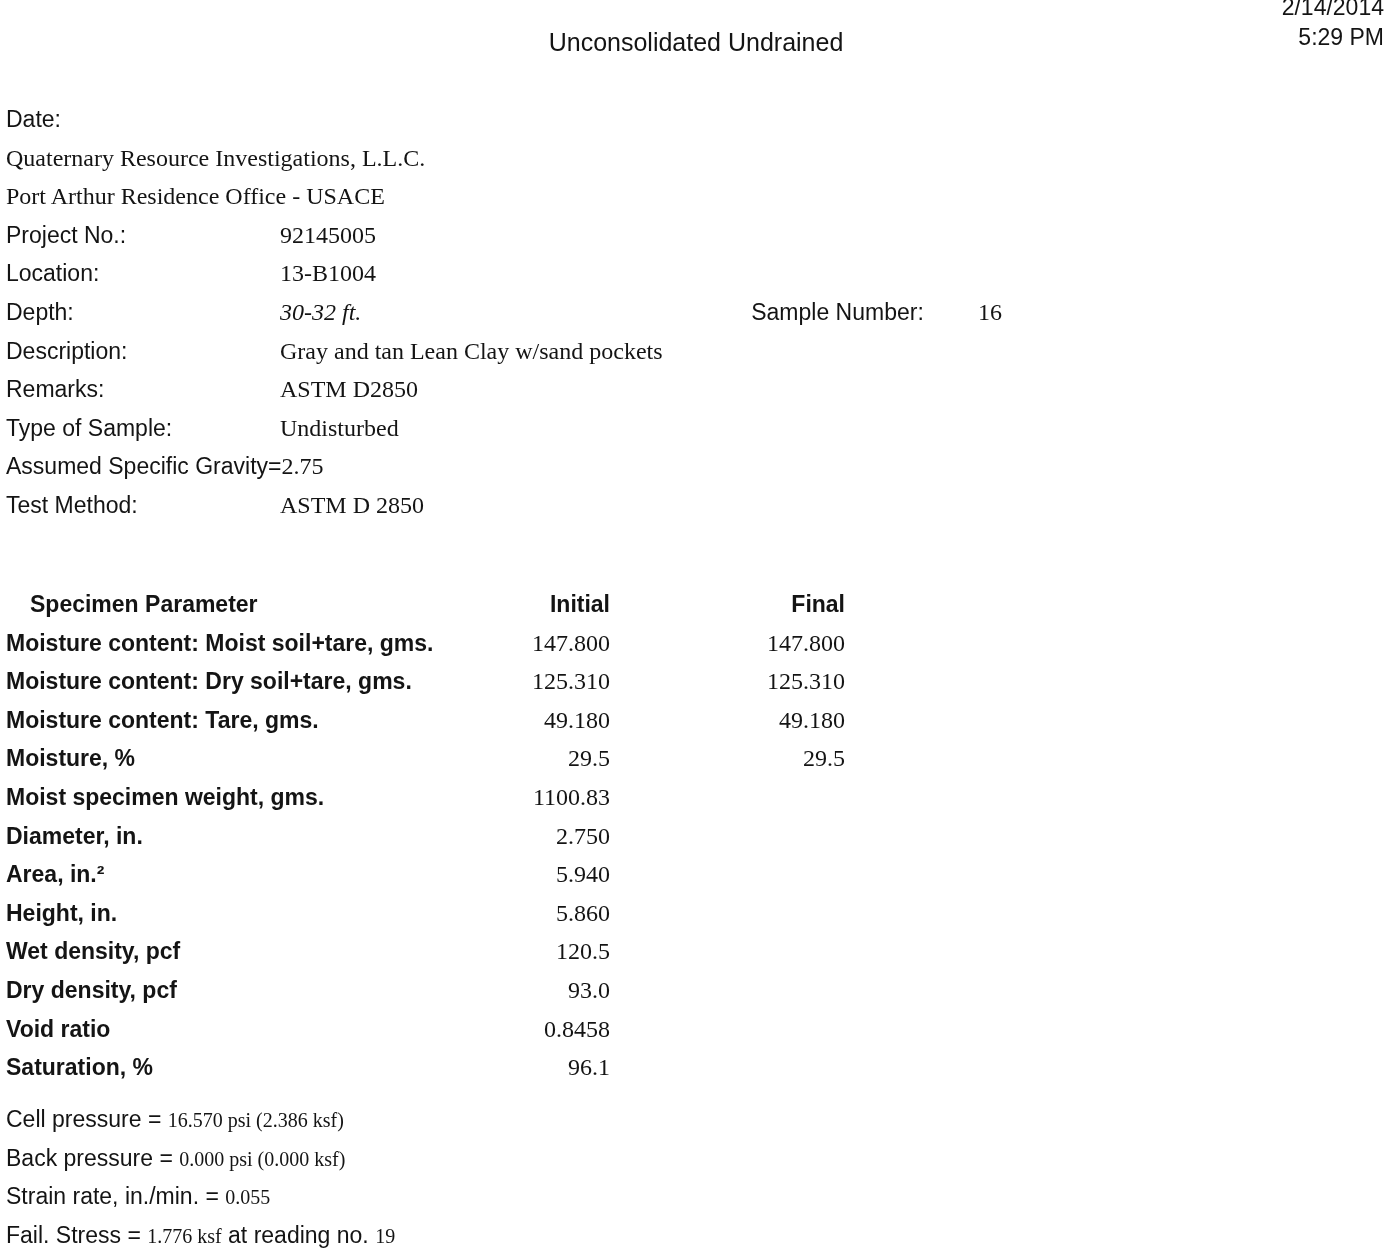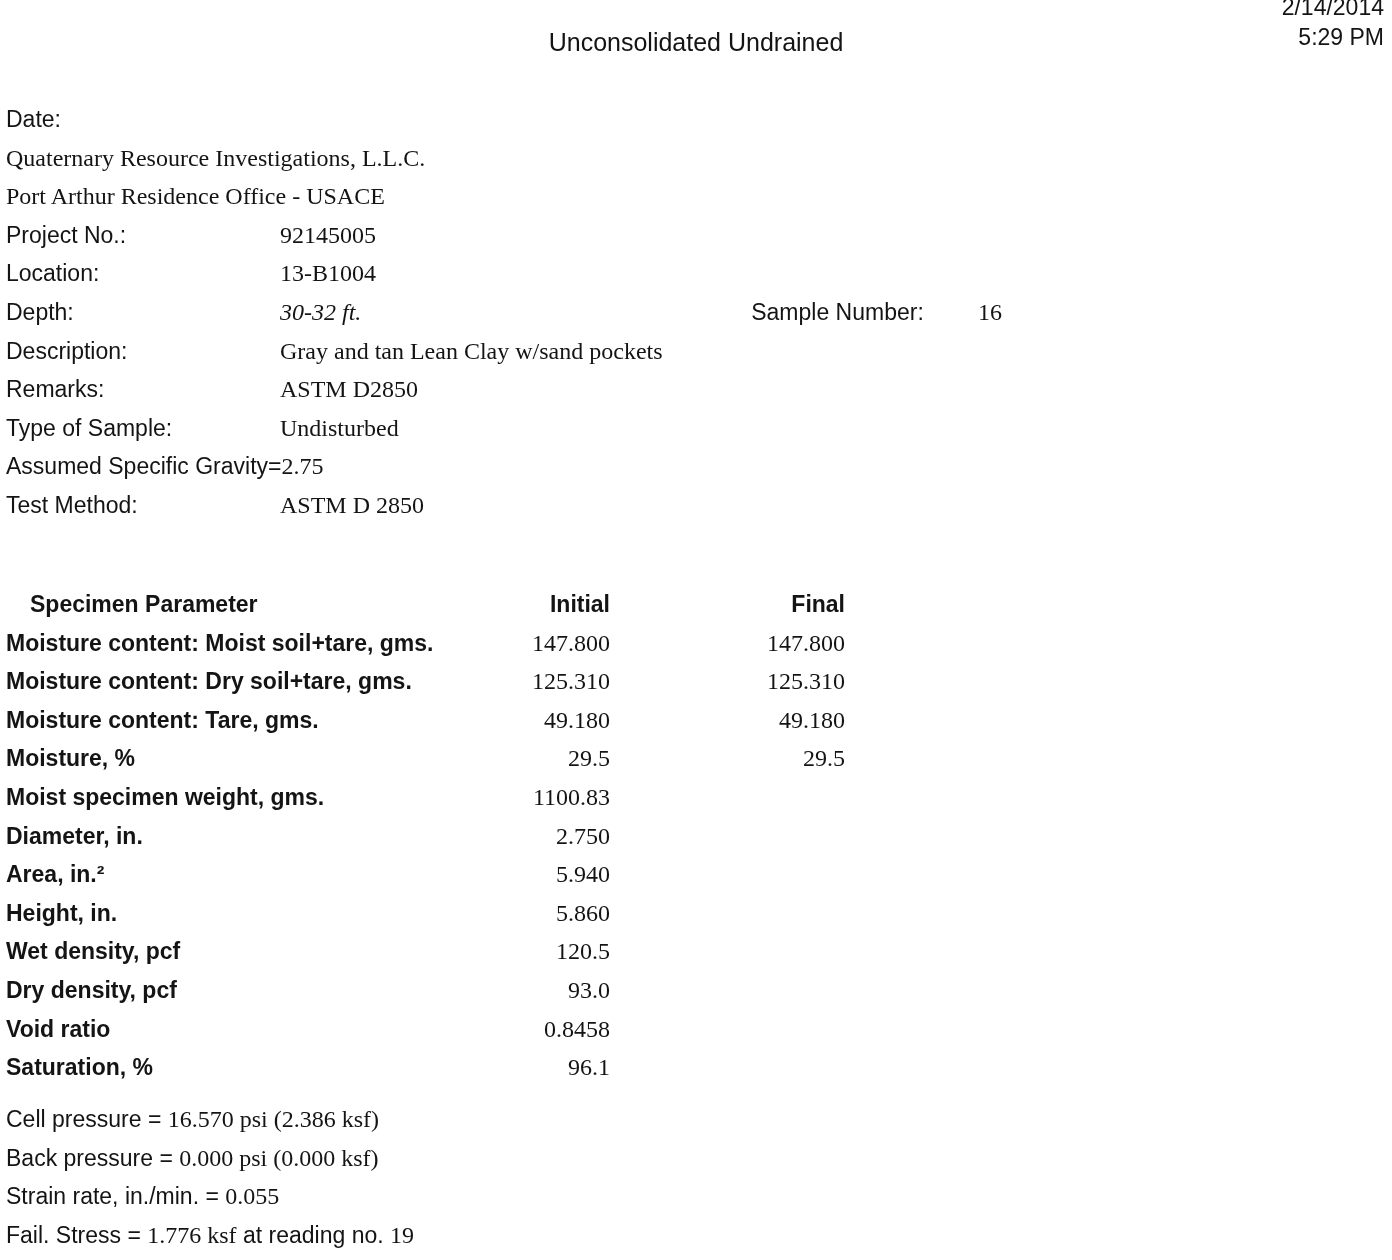--- a/index.html
+++ b/index.html
@@ -88,21 +88,21 @@
     top: 1106px;
     left: 6px;
   }
   .result-line {
     height: 38.6px;
     display: flex;
     align-items: baseline;
     text-align: right;
   }
   .result-label { font-size: 23px; white-space: pre; }
-  .result-value { font-size: 24px; white-space: pre; }
+  .result-value { font-size: 20px; white-space: pre; }
 </style>
 </head>
 <body>
 
 <div class="print-stamp sans">
   <div>2/14/2014</div>
   <div>5:29 PM</div>
 </div>
 
 <div class="doc-title sans">Unconsolidated Undrained</div>

